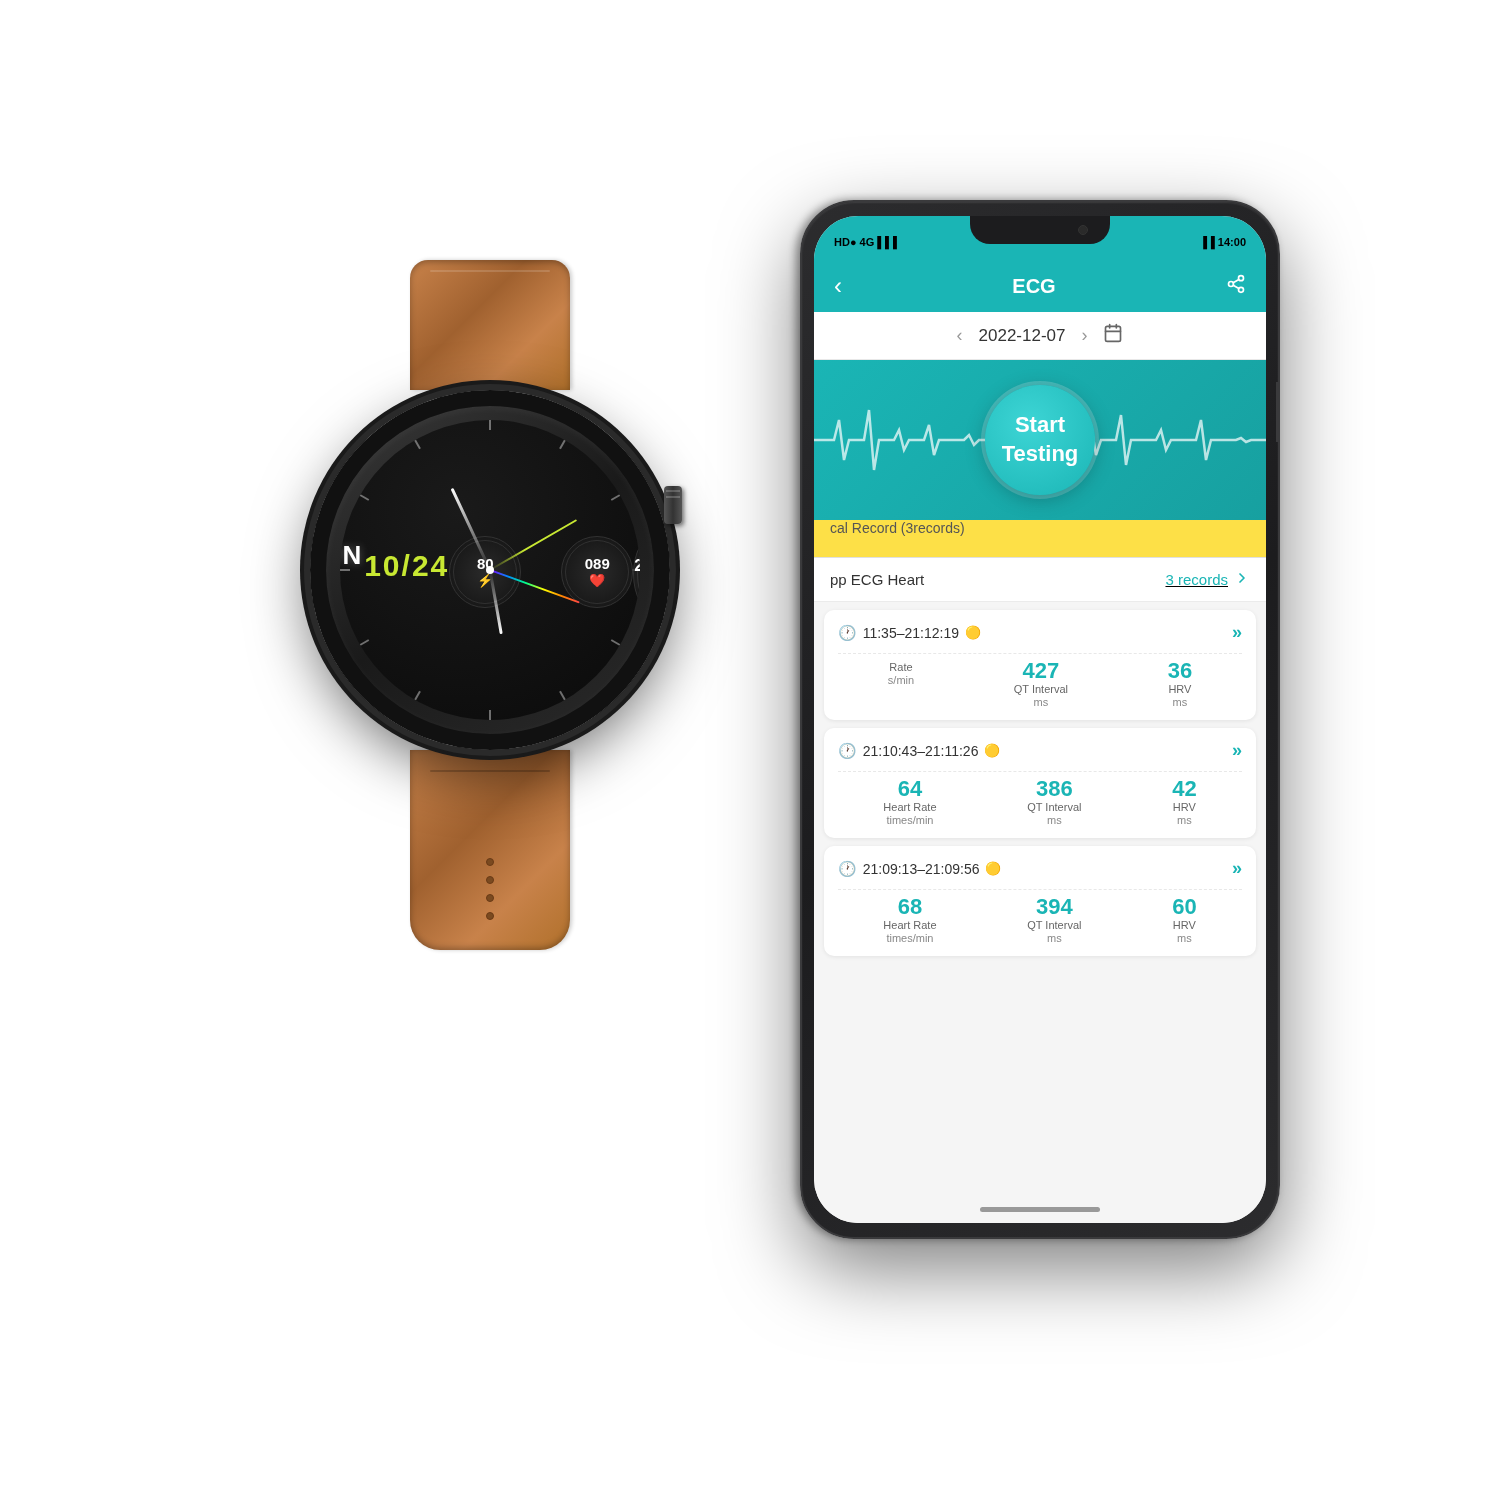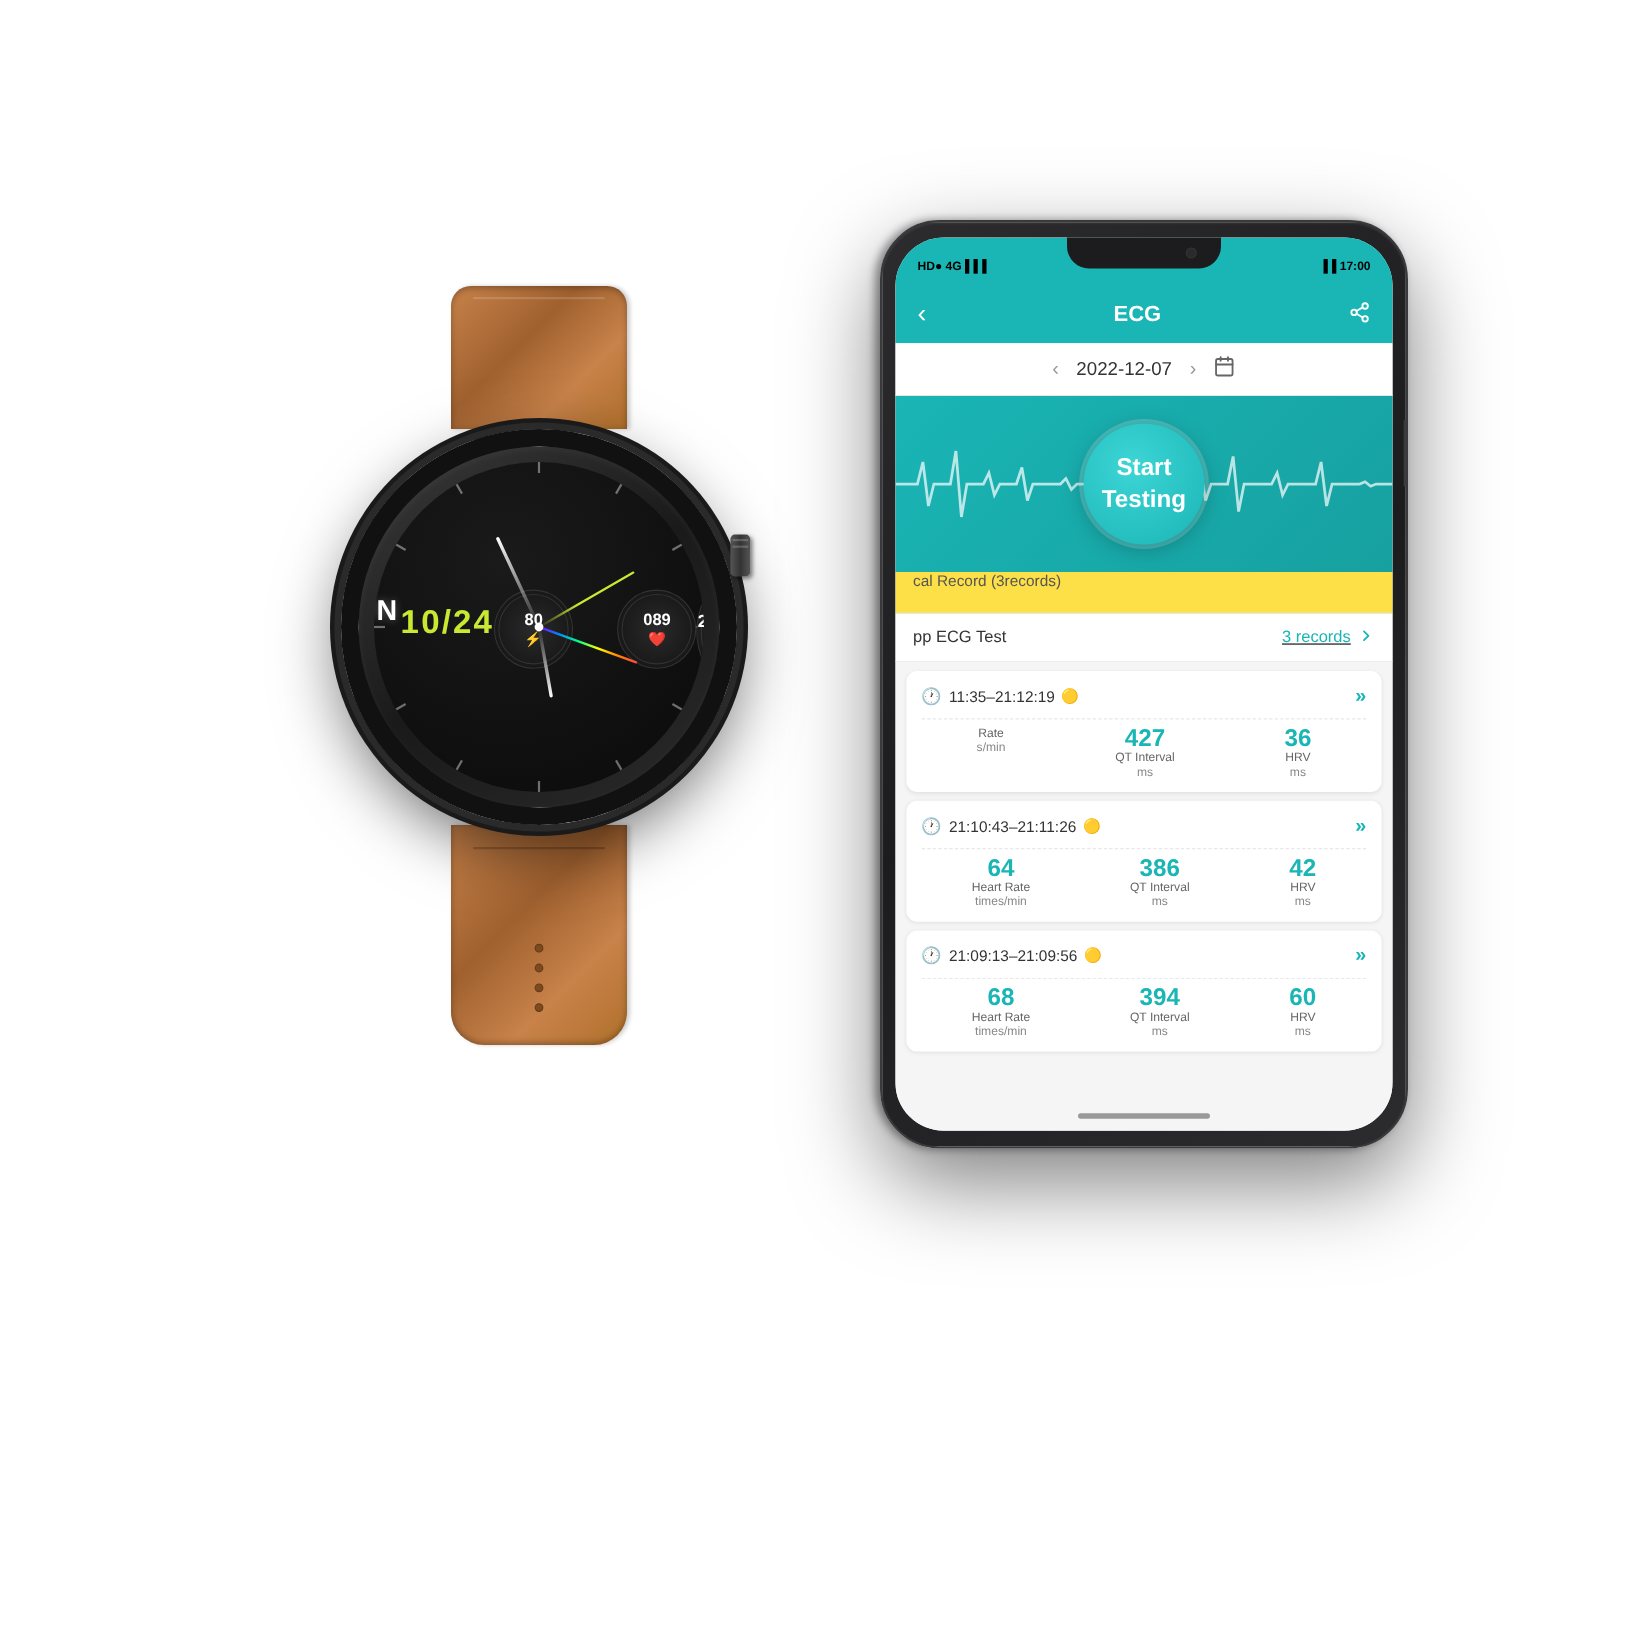--- a/index.html
+++ b/index.html
@@ -299,21 +299,21 @@
       border-radius: 50%;
       border: 1px solid #6a3a15;
     }
 
     
     .phone-container {
       position: absolute;
       right: 20px;
       top: 0;
       width: 480px;
-      height: 844px;
+      height: 1039px;
       z-index: 4;
     }
 
     .phone-body {
       width: 100%;
       height: 100%;
       background: linear-gradient(145deg, #2c2c2e, #1c1c1e, #2c2c2e);
       border-radius: 54px;
       border: 2px solid #3a3a3c;
       box-shadow:
@@ -712,21 +712,21 @@
       <div class="notch">
         <div class="notch-camera"></div>
       </div>
 
       <div class="phone-btn-right"></div>
 
       <div class="phone-screen">
 
         <div class="status-bar">
           <span class="status-left">HD● 4G ▌▌▌</span>
-          <span class="status-right">▐▐  17:00</span>
+          <span class="status-right">▐▐  14:00</span>
         </div>
 
         <div class="app-header">
           <span class="header-back">‹</span>
           <span class="header-title">ECG</span>
           <span class="header-share">
             
             <svg width="20" height="20" viewBox="0 0 24 24" fill="none" stroke="white" stroke-width="2" stroke-linecap="round" stroke-linejoin="round">
               <circle cx="18" cy="5" r="3"></circle>
                 <circle cx="6" cy="12" r="3"></circle>
@@ -767,21 +767,21 @@
           <svg class="ecg-wave-right" viewBox="0 0 200 80" xmlns="http://www.w3.org/2000/svg">
             <polyline class="ecg-svg" points="0,40 20,40 25,25 30,55 35,40 50,40 55,15 60,65 65,40 80,40 90,40 95,30 100,50 105,40 120,40 130,40 135,20 140,60 145,40 160,40 170,40 175,38 180,42 185,40 200,40"></polyline>
           </svg>
         </div>
 
         <div class="record-section-header">
           <span class="record-section-title">cal Record (3records)</span>
         </div>
 
         <div class="record-filter-row">
-          <span class="filter-label">pp ECG Test</span>
+          <span class="filter-label">pp ECG Heart</span>
           <div class="filter-count">
             <span class="filter-count-text">3 records</span>
             <span class="filter-chevron">
               <svg width="16" height="16" viewBox="0 0 24 24" fill="none" stroke="#1ab5b5" stroke-width="2.5" stroke-linecap="round" stroke-linejoin="round">
                 <polyline points="9 18 15 12 9 6"></polyline>
               </svg>
             </span>
           </div>
         </div>
 

